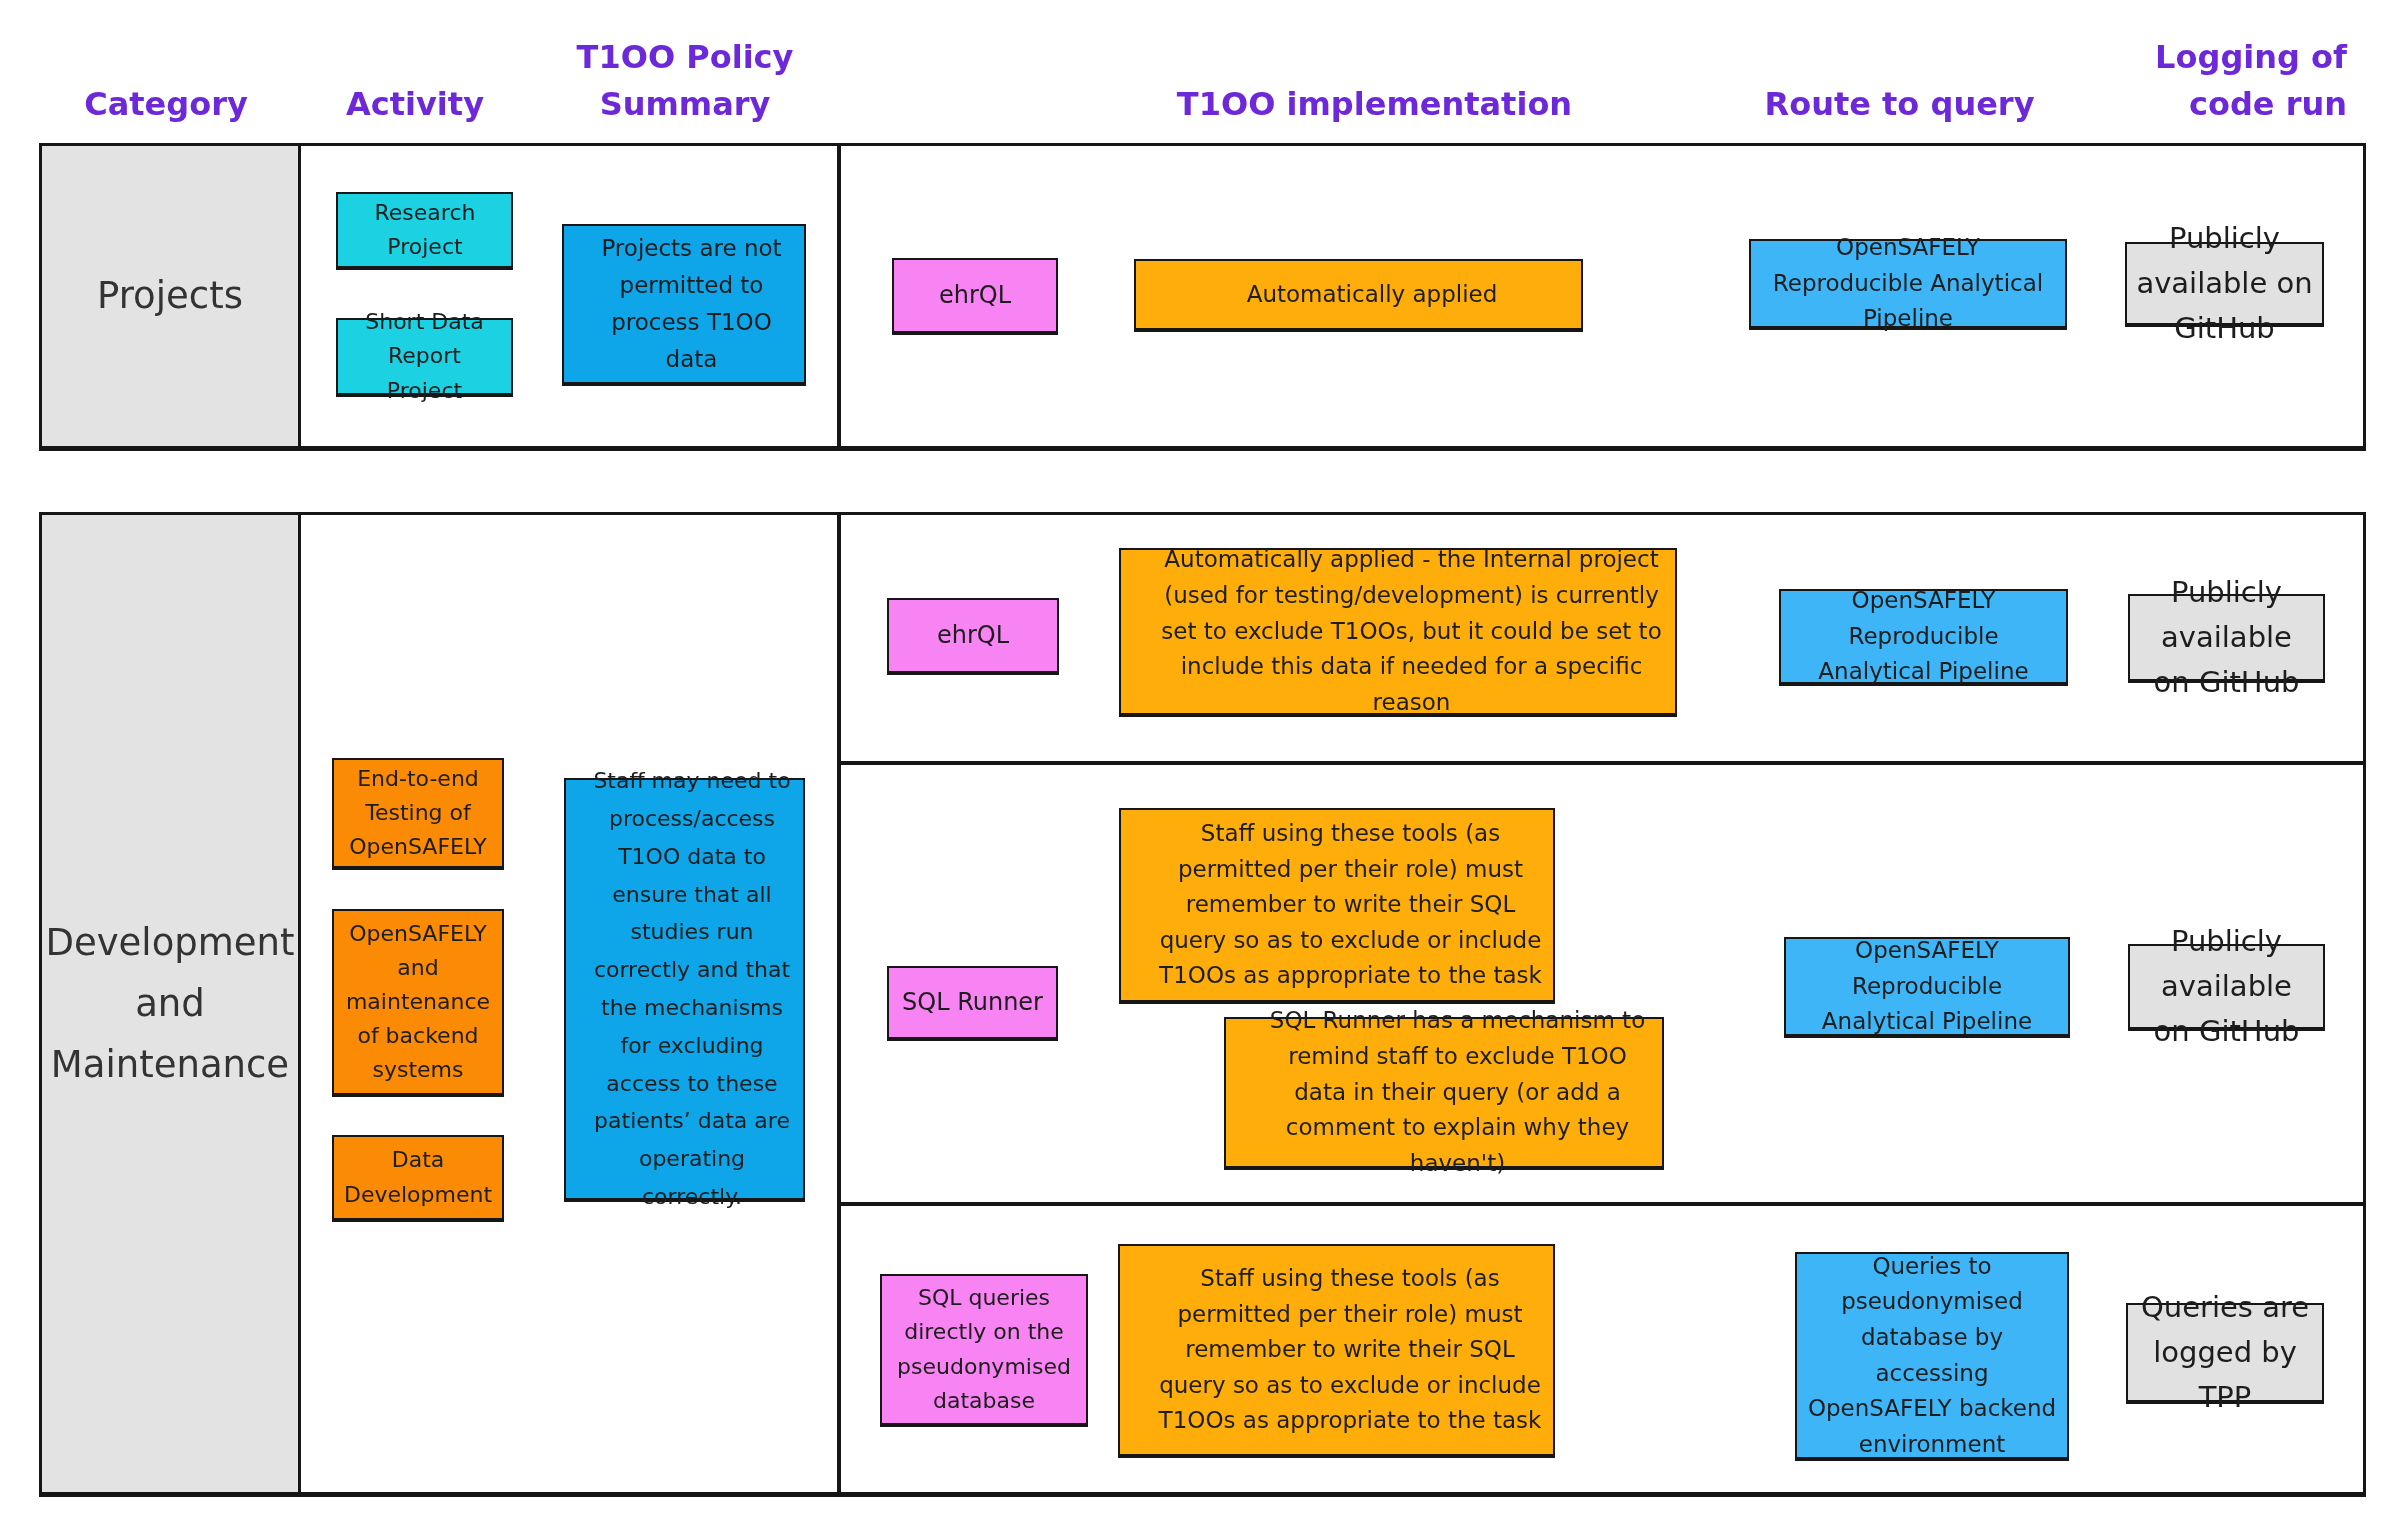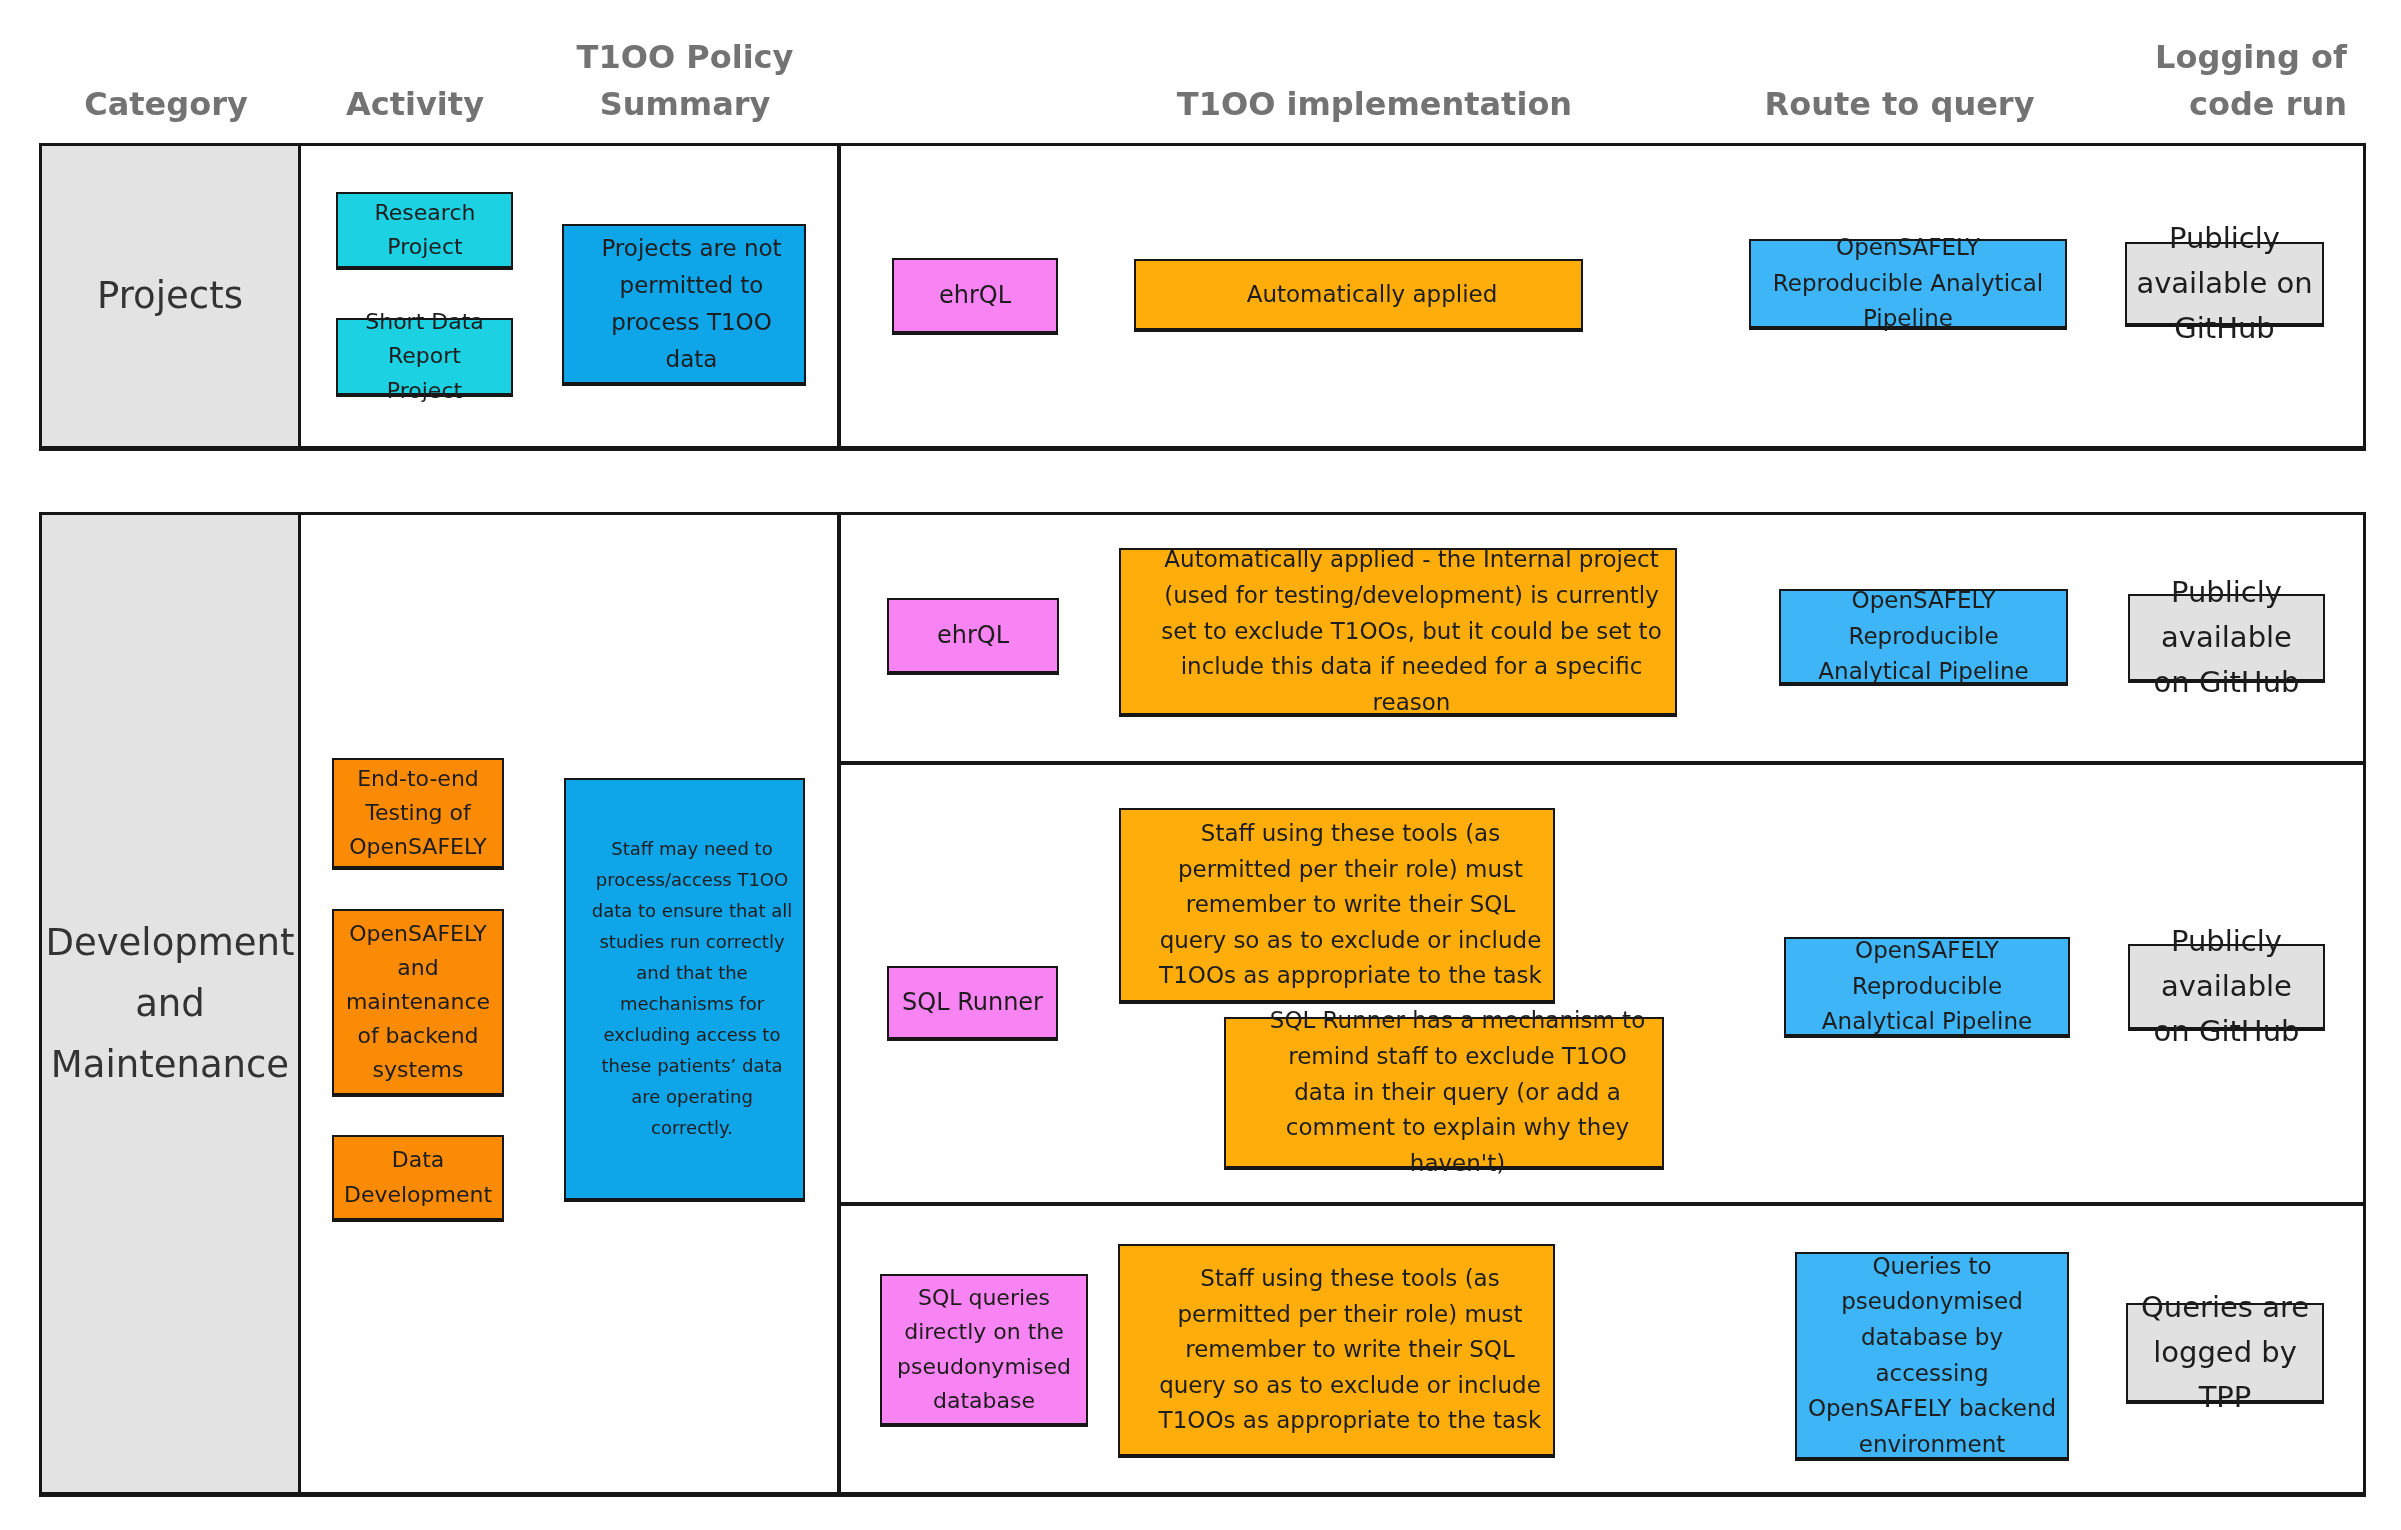--- a/index.html
+++ b/index.html
@@ -3,21 +3,21 @@
 <meta charset="utf-8">
 <style>
   html,body{margin:0;padding:0;background:#ffffff;}
   .canvas{
     position:relative;width:2401px;height:1530px;background:#ffffff;
     font-family:"DejaVu Sans","Liberation Sans",sans-serif;color:#222;
     overflow:hidden;
   }
   .hdr{
     position:absolute;display:flex;align-items:flex-end;justify-content:center;
-    text-align:center;font-weight:700;font-size:32px;line-height:1.45;color:#737373;
+    text-align:center;font-weight:700;font-size:32px;line-height:1.45;color:#6d28d9;
   }
   .section{
     position:absolute;border:solid #161616;border-width:3.7px 3.7px 5.5px 3.7px;
     box-sizing:border-box;background:transparent;
   }
   .catcell{
     position:absolute;box-sizing:border-box;background:#e3e3e3;
     border:solid #161616;border-width:3.7px 3.7px 5.5px 3.7px;
     display:flex;align-items:center;justify-content:center;text-align:center;
     font-size:37px;line-height:1.65;color:#333;padding:0 12.8px;
@@ -30,21 +30,21 @@
     font-size:22px;line-height:1.55;color:#1d1d1d;padding:7.3px 9px;
   }
   .cyan{background:#1cd2e2;}
   .yellow{background:#0ea5e9;padding-left:24px;}
   .amber{background:#ffad0a;font-size:23px;padding-left:36px;}
   .orange{background:#fb8a05;}
   .pink{background:#f883f2;font-size:24px;}
   .blue{background:#3eb5f7;font-size:23px;}
   .greybox{background:#e1e1e1;font-size:29px;}
   .summary{font-size:23px;line-height:1.62;}
-  .summary-tall{font-size:18px;line-height:1.72;}
+  .summary-tall{font-size:22px;line-height:1.72;}
 </style>
 </head>
 <body>
 
 <div class="canvas">
 
   <div class="hdr" style="left:52px;top:27px;width:228px;height:100px;">Category</div>
   <div class="hdr" style="left:301px;top:27px;width:228px;height:100px;">Activity</div>
   <div class="hdr" style="left:548px;top:27px;width:274px;height:100px;">T1OO Policy Summary</div>
   <div class="hdr" style="left:1146px;top:27px;width:457px;height:100px;">T1OO implementation</div>

